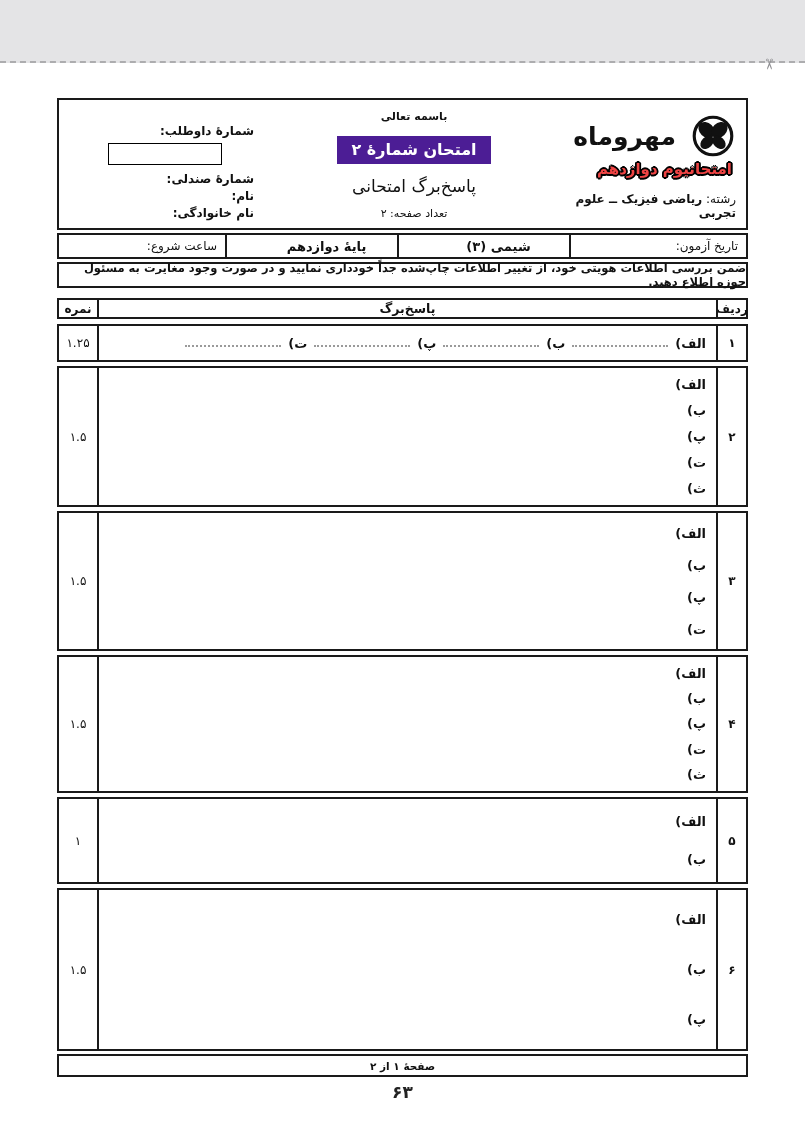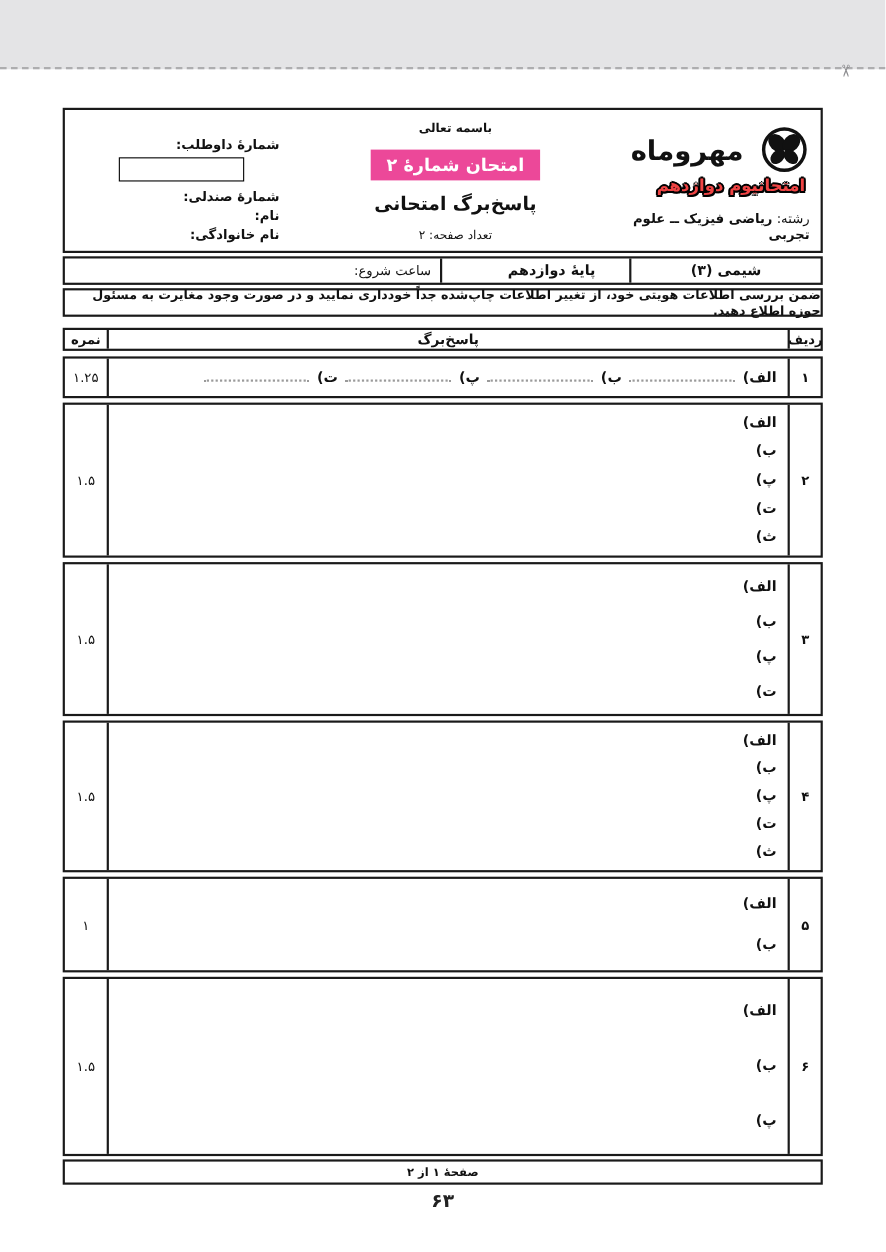--- a/index.html
+++ b/index.html
@@ -65,26 +65,26 @@
 
   .title-sec {
     width: 272px;
     padding: 10px 0 8px 0;
     display: flex; flex-direction: column; align-items: center;
     justify-content: space-between;
     text-align: center;
   }
   .bismillah { font-size: 11px; font-weight: bold; color: #111; }
   .exam-title-box {
-    background: #ec4899; color: #fff;
+    background: #4c1d95; color: #fff;
     font-size: 16px; font-weight: bold;
     padding: 4px 14px 5px 14px;
     margin-top: 2px;
   }
-  .sheet-title { font-size: 17px; font-weight: bold; color: #111; }
+  .sheet-title { font-size: 17px; font-weight: normal; color: #111; }
   .page-count { font-size: 11px; color: #111; }
 
   .student-sec {
     flex: 1;
     padding: 24px 24px 8px 6px;
     display: flex; flex-direction: column;
     align-items: flex-start; 
     gap: 3px;
     font-size: 12px; font-weight: bold; color: #111;
   }
@@ -211,20 +211,21 @@
       <div class="student-sec">
         <div>شمارهٔ داوطلب:</div>
         <div class="candidate-box"></div>
         <div>شمارهٔ صندلی:</div>
         <div>نام:</div>
         <div>نام خانوادگی:</div>
       </div>
     </div>
 
     <div class="info-row bx">
+      <div class="info-cell ic-label">تاریخ آزمون:</div>
       <div class="info-cell ic-center">شیمی (۳)</div>
       <div class="info-cell ic-center">پایهٔ دوازدهم</div>
       <div class="info-cell ic-label" style="flex:1">ساعت شروع:</div>
     </div>
 
     <div class="notice-bar bx">ضمن بررسی اطلاعات هویتی خود، از تغییر اطلاعات چاپ‌شده جداً خودداری نمایید و در صورت وجود مغایرت به مسئول حوزه اطلاع دهید.</div>
 
     <div class="tbl-header bx">
       <div class="no-cell">ردیف</div>
       <div class="content-cell">پاسخ‌برگ</div>

